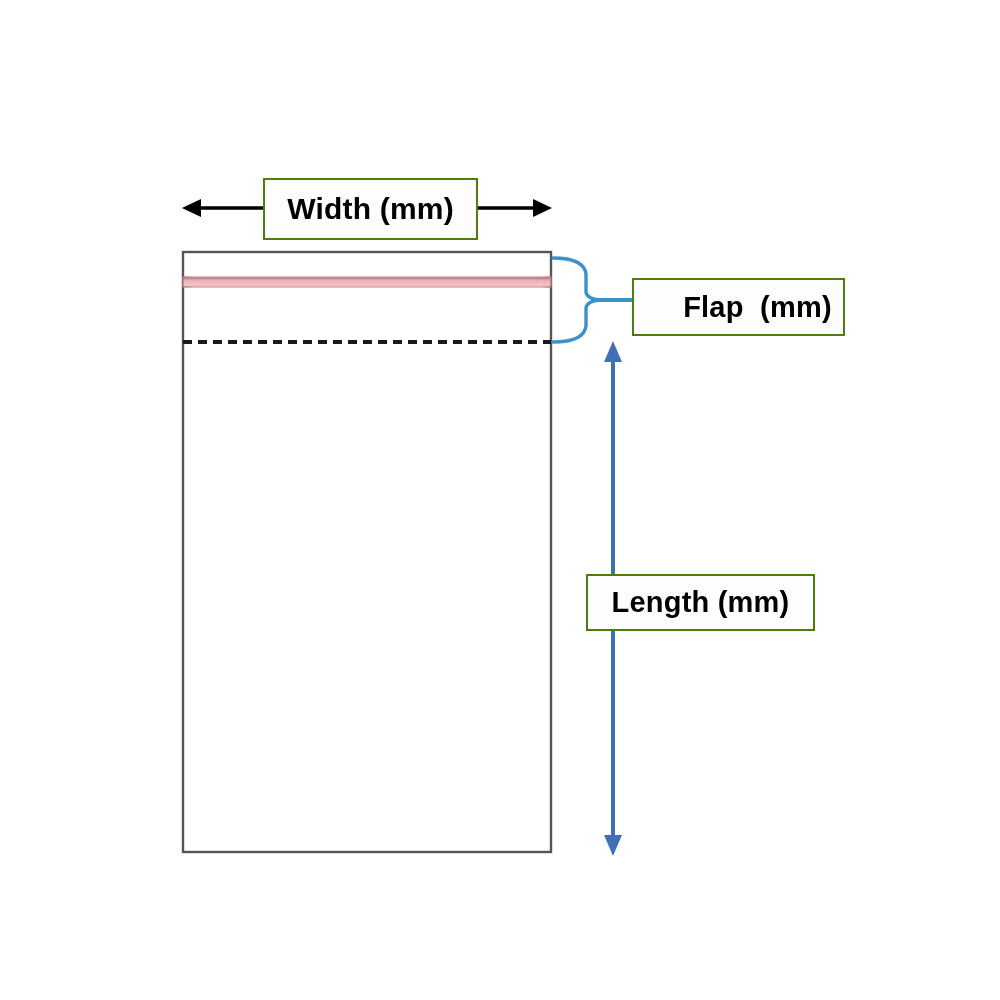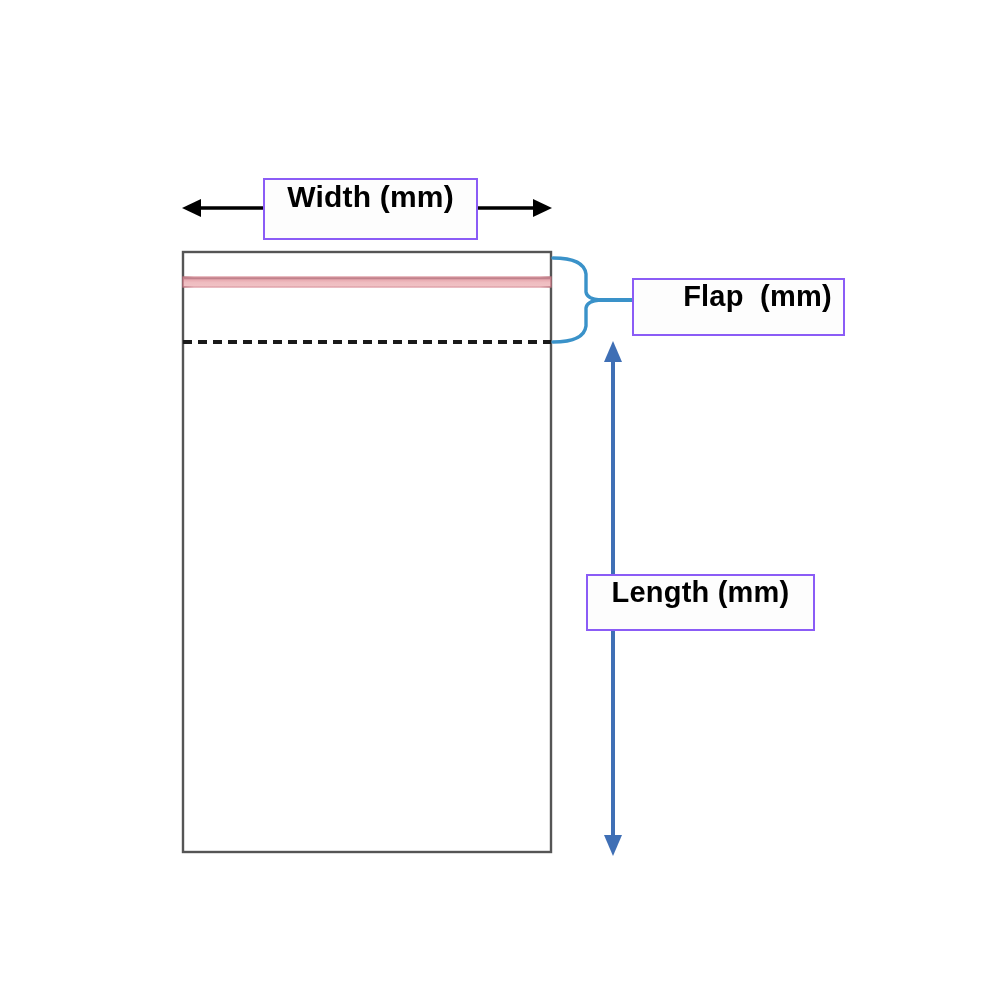--- a/index.html
+++ b/index.html
@@ -27,22 +27,23 @@
     top: 0;
     width: 1000px;
     height: 1000px;
   }
 
   
   .label-box {
     position: absolute;
     box-sizing: border-box;
     background: #fdfdfd;
-    border: 2px solid #8b5cf6;
+    border: 2px solid #4d7c0f;
     display: flex;
+    align-items: center;
     justify-content: center;
     color: #000000;
     font-weight: bold;
     font-family: "Liberation Sans", sans-serif;
     letter-spacing: 0.2px;
     white-space: pre;
     z-index: 5;
   }
 
   #label-width {

